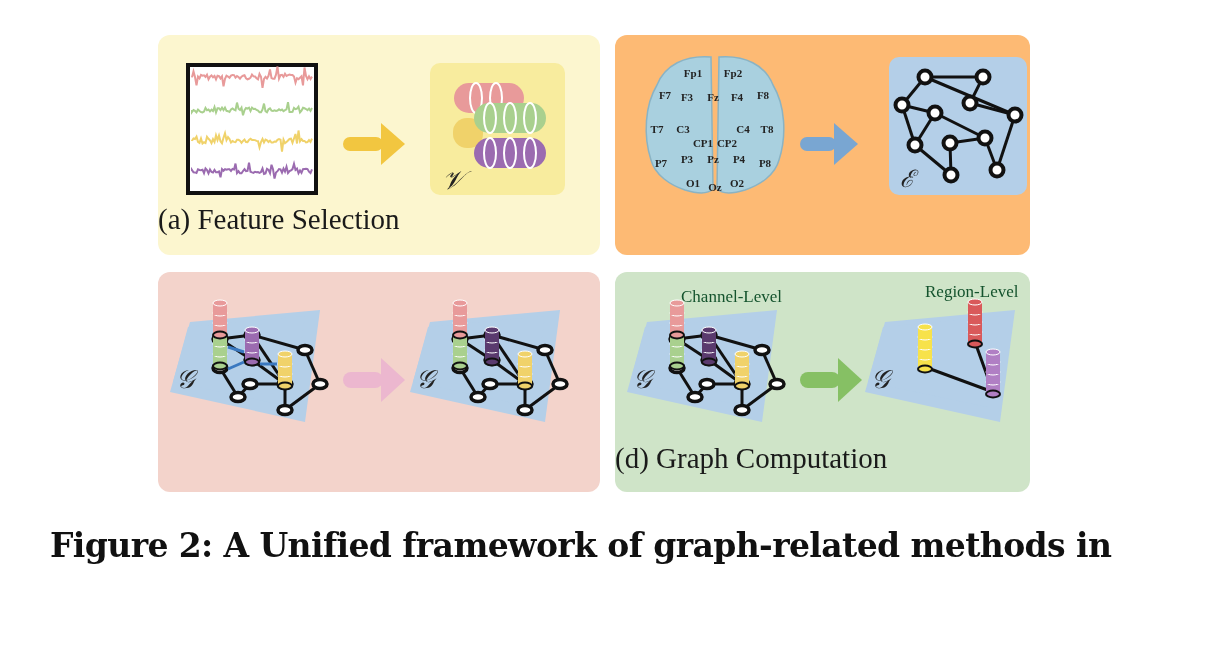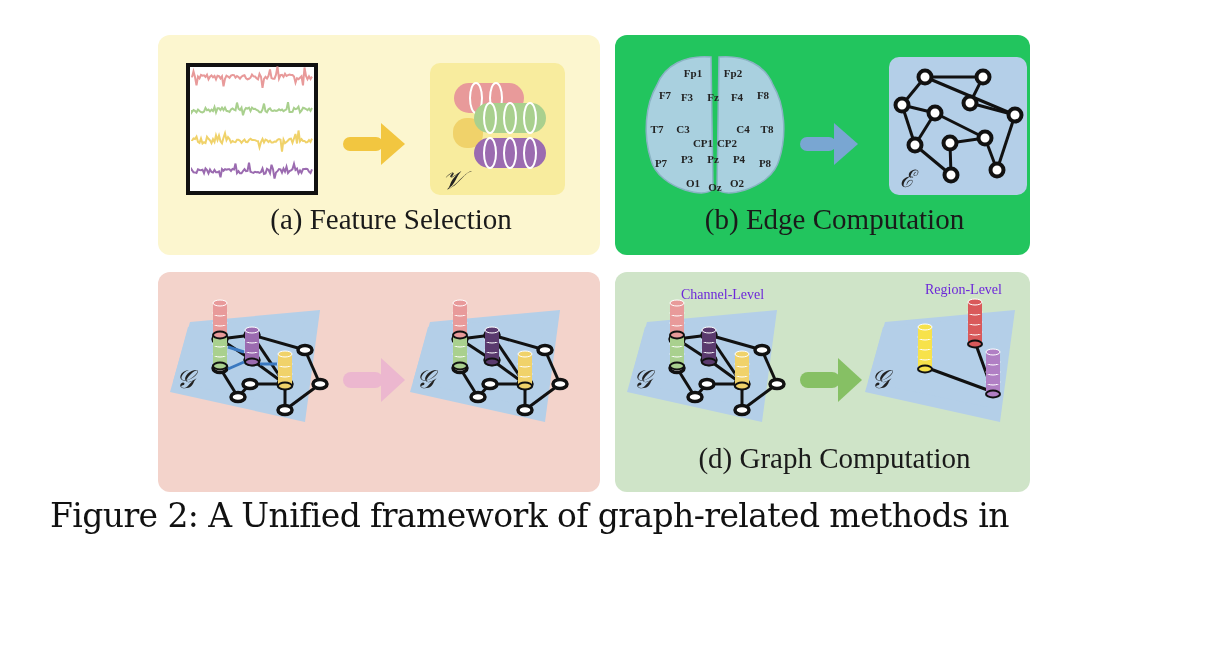--- a/index.html
+++ b/index.html
@@ -1,22 +1,22 @@
 <!DOCTYPE html>
 <html><head>
 <meta charset="utf-8">
 <style>
   html,body{margin:0;padding:0;background:#fff;}
   body{width:1224px;height:652px;position:relative;overflow:hidden;font-family:"Liberation Serif","DejaVu Serif",serif;}
   .panel{position:absolute;border-radius:12px;}
-  .ptitle{position:absolute;left:0;right:0;text-align:center;font-size:29px;color:#1a1a1a;padding-left:24px;}
+  .ptitle{position:absolute;left:0;right:0;font-size:29px;color:#1a1a1a;}
   svg{position:absolute;overflow:visible;}
-  .caption{position:absolute;left:50px;top:492px;width:1150px;font-family:"DejaVu Serif","Liberation Serif",serif;font-weight:normal;font-size:33px;line-height:48px;color:#111;letter-spacing:-0.6px;}
+  .caption{position:absolute;left:50px;top:522px;width:1150px;font-family:"DejaVu Serif","Liberation Serif",serif;font-weight:bold;font-size:33px;line-height:48px;color:#111;letter-spacing:-0.6px;}
   .lbl{font-family:"Liberation Serif",serif;font-weight:bold;font-size:11px;fill:#222;}
-  .sublbl{position:absolute;font-size:14px;color:#6d28d9;}
+  .sublbl{position:absolute;font-size:17px;color:#14532d;}
   .math{font-family:"DejaVu Serif",serif;font-style:italic;fill:#222;}
 </style>
 </head>
 <body>
 
 <div class="panel" style="left:158px;top:35px;width:442px;height:220px;background:#fcf6cf;">
   <svg style="left:0;top:0" width="442" height="220">
     <rect x="30" y="30" width="128" height="128" fill="#fff" stroke="#111" stroke-width="4"></rect>
     <path id="sig0" fill="none" stroke="#e89a9a" stroke-width="2" d="M34,42 L34,42.3 L35.5,36.4 L37,42.0 L38.5,50.3 L40,41.6 L41.5,43.4 L43,39.9 L44.5,40.7 L46,40.3 L47.5,41.9 L49,39.8 L50.5,44.3 L52,41.7 L53.5,40.4 L55,42.3 L56.5,40.9 L58,44.4 L59.5,40.7 L61,41.2 L62.5,43.4 L64,41.3 L65.5,51.4 L67,43.9 L68.5,40.7 L70,41.5 L71.5,42.8 L73,40.6 L74.5,40.0 L76,40.1 L77.5,42.7 L79,41.1 L80.5,42.0 L82,43.7 L83.5,41.7 L85,40.7 L86.5,40.2 L88,43.3 L89.5,44.3 L91,43.8 L92.5,42.7 L94,39.6 L95.5,41.3 L97,41.5 L98.5,43.2 L100,44.3 L101.5,38.9 L103,41.7 L104.5,52.8 L106,43.9 L107.5,41.8 L109,43.5 L110.5,40.8 L112,34.4 L113.5,43.0 L115,43.8 L116.5,43.7 L118,39.7 L119.5,31.5 L121,43.7 L122.5,40.2 L124,39.8 L125.5,41.9 L127,38.8 L128.5,41.0 L130,40.2 L131.5,39.5 L133,39.9 L134.5,40.0 L136,41.6 L137.5,47.6 L139,43.2 L140.5,44.2 L142,42.7 L143.5,41.3 L145,50.4 L146.5,32.5 L148,41.0 L149.5,44.2 L151,41.4 L152.5,44.0 L154,41.6"></path>
     <path id="sig1" fill="none" stroke="#a9d08e" stroke-width="2" d="M34,75 L34,77.0 L35.5,75.0 L37,75.9 L38.5,77.3 L40,74.6 L41.5,76.0 L43,77.1 L44.5,77.4 L46,76.6 L47.5,72.9 L49,75.3 L50.5,74.5 L52,76.4 L53.5,74.7 L55,76.1 L56.5,72.1 L58,77.5 L59.5,73.3 L61,73.3 L62.5,75.1 L64,72.6 L65.5,75.1 L67,72.6 L68.5,75.8 L70,76.2 L71.5,77.0 L73,74.5 L74.5,73.4 L76,74.6 L77.5,75.3 L79,67.6 L80.5,73.8 L82,75.0 L83.5,72.6 L85,80.3 L86.5,75.3 L88,73.0 L89.5,73.6 L91,72.7 L92.5,76.1 L94,72.6 L95.5,73.9 L97,73.7 L98.5,75.0 L100,75.6 L101.5,77.2 L103,77.2 L104.5,74.6 L106,68.6 L107.5,76.1 L109,77.3 L110.5,74.3 L112,73.3 L113.5,75.6 L115,76.0 L116.5,75.4 L118,76.0 L119.5,75.5 L121,74.2 L122.5,75.3 L124,74.5 L125.5,76.2 L127,75.1 L128.5,74.4 L130,67.1 L131.5,77.1 L133,77.1 L134.5,76.8 L136,72.9 L137.5,74.2 L139,73.7 L140.5,71.7 L142,77.4 L143.5,75.6 L145,72.8 L146.5,73.3 L148,74.0 L149.5,75.1 L151,73.6 L152.5,75.8 L154,73.0"></path>
@@ -39,21 +39,21 @@
       <rect x="316" y="103" width="72" height="30" rx="15" fill="#9b6bb0"></rect>
       <ellipse cx="332" cy="118" rx="6" ry="15" fill="none" stroke="#fff" stroke-width="2"></ellipse>
       <ellipse cx="352" cy="118" rx="6" ry="15" fill="none" stroke="#fff" stroke-width="2"></ellipse>
       <ellipse cx="372" cy="118" rx="6" ry="15" fill="none" stroke="#fff" stroke-width="2"></ellipse>
     </g>
     <text class="math" x="284" y="154" font-size="26">𝒱</text>
   </svg>
   <div class="ptitle" style="top:168px">(a) Feature Selection</div>
 </div>
 
-<div class="panel" style="left:615px;top:35px;width:415px;height:220px;background:#22c55e;">
+<div class="panel" style="left:615px;top:35px;width:415px;height:220px;background:#fdba74;">
   <svg style="left:0;top:0" width="415" height="220">
     <path d="M96,22 C70,20 50,30 42,50 C30,70 28,100 36,125 C40,140 55,150 70,155 C80,158 92,160 98,154 Z" fill="#a9d0df" stroke="#8ab3c4" stroke-width="1.5"></path>
     <path d="M104,22 C130,20 150,30 158,50 C170,70 172,100 164,125 C160,140 145,150 130,155 C120,158 108,160 102,154 Z" fill="#a9d0df" stroke="#8ab3c4" stroke-width="1.5"></path>
     <g id="electrodes">
         <text x="78" y="42" text-anchor="middle" class="lbl">Fp1</text>
         <text x="118" y="42" text-anchor="middle" class="lbl">Fp2</text>
         <text x="50" y="64" text-anchor="middle" class="lbl">F7</text>
         <text x="72" y="66" text-anchor="middle" class="lbl">F3</text>
         <text x="98" y="66" text-anchor="middle" class="lbl">Fz</text>
         <text x="122" y="66" text-anchor="middle" class="lbl">F4</text>
@@ -100,21 +100,20 @@
         <circle cx="320" cy="78" r="6.5" fill="#fff" stroke="#111" stroke-width="4"></circle>
         <circle cx="400" cy="80" r="6.5" fill="#fff" stroke="#111" stroke-width="4"></circle>
         <circle cx="300" cy="110" r="6.5" fill="#fff" stroke="#111" stroke-width="4"></circle>
         <circle cx="335" cy="108" r="6.5" fill="#fff" stroke="#111" stroke-width="4"></circle>
         <circle cx="370" cy="103" r="6.5" fill="#fff" stroke="#111" stroke-width="4"></circle>
         <circle cx="336" cy="140" r="6.5" fill="#fff" stroke="#111" stroke-width="4"></circle>
         <circle cx="382" cy="135" r="6.5" fill="#fff" stroke="#111" stroke-width="4"></circle>
       </g>
     <text class="math" x="285" y="152" font-size="24">ℰ</text>
   </svg>
-  <div class="ptitle" style="top:168px">(b) Edge Computation</div>
 </div>
 
 <div class="panel" style="left:158px;top:272px;width:442px;height:220px;background:#f3d3cb;">
   <svg style="left:0;top:0" width="442" height="220">
     <g id="gc1">
         <polygon points="32,50 162,38 147,150 12,120" fill="#b4cfe8"></polygon>
         <path d="M30,55 L147,44 L134,135 L15,110Z" fill="#b4cfe8"></path>
         <line x1="62" y1="67" x2="94" y2="63" stroke="#111" stroke-width="3"></line>
         <line x1="94" y1="63" x2="147" y2="78" stroke="#111" stroke-width="3"></line>
         <line x1="94" y1="63" x2="94" y2="88" stroke="#111" stroke-width="3"></line>

